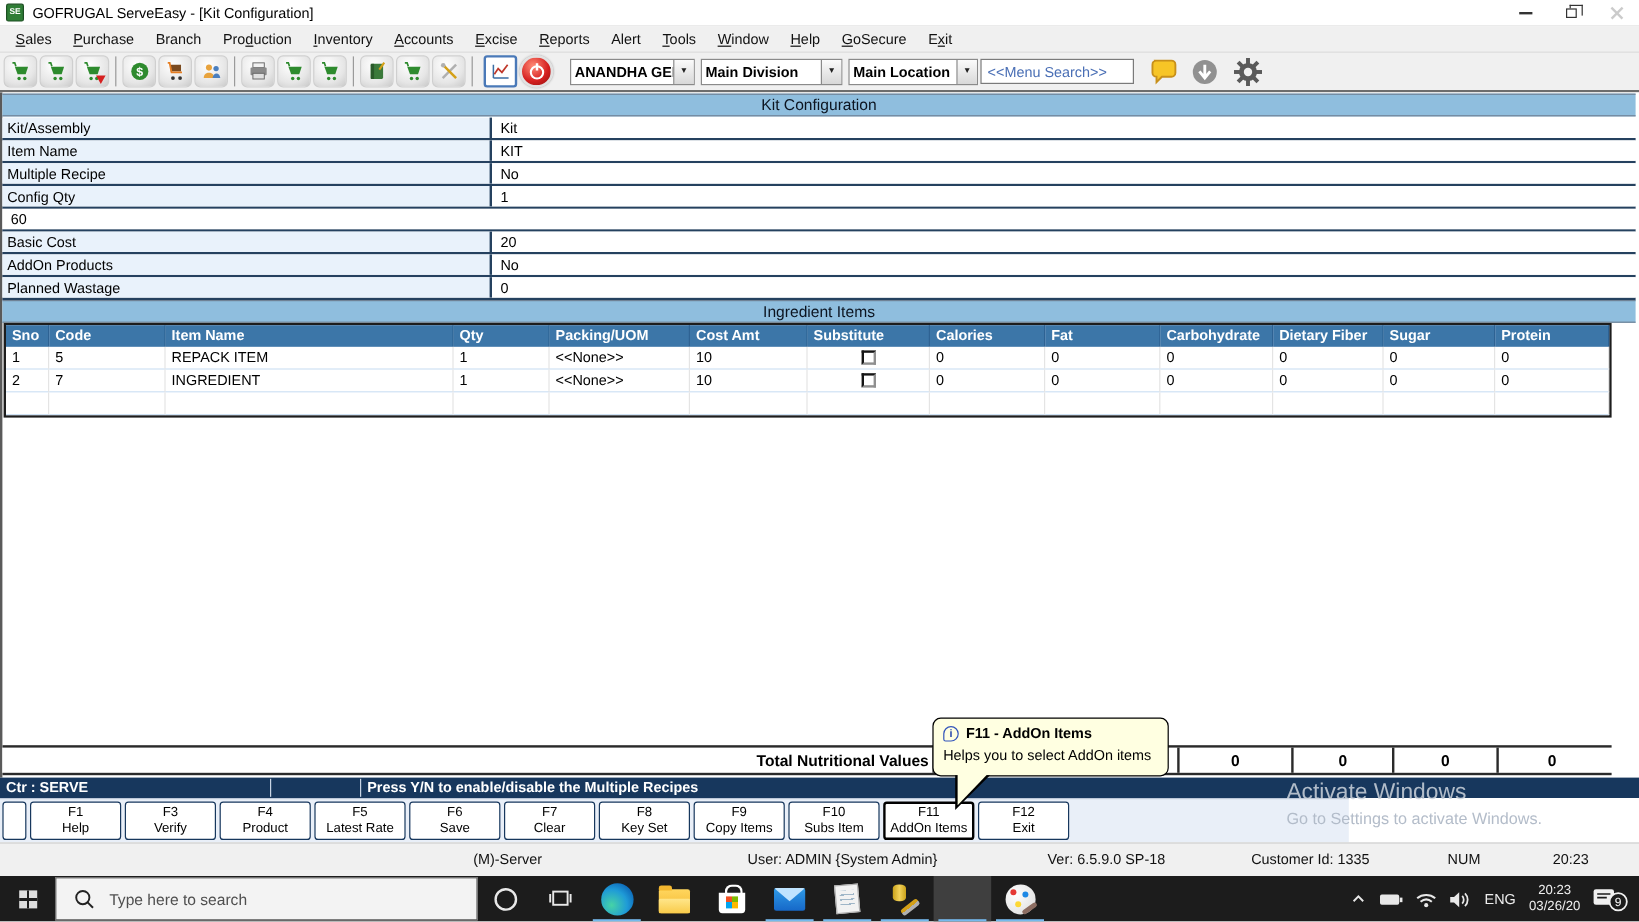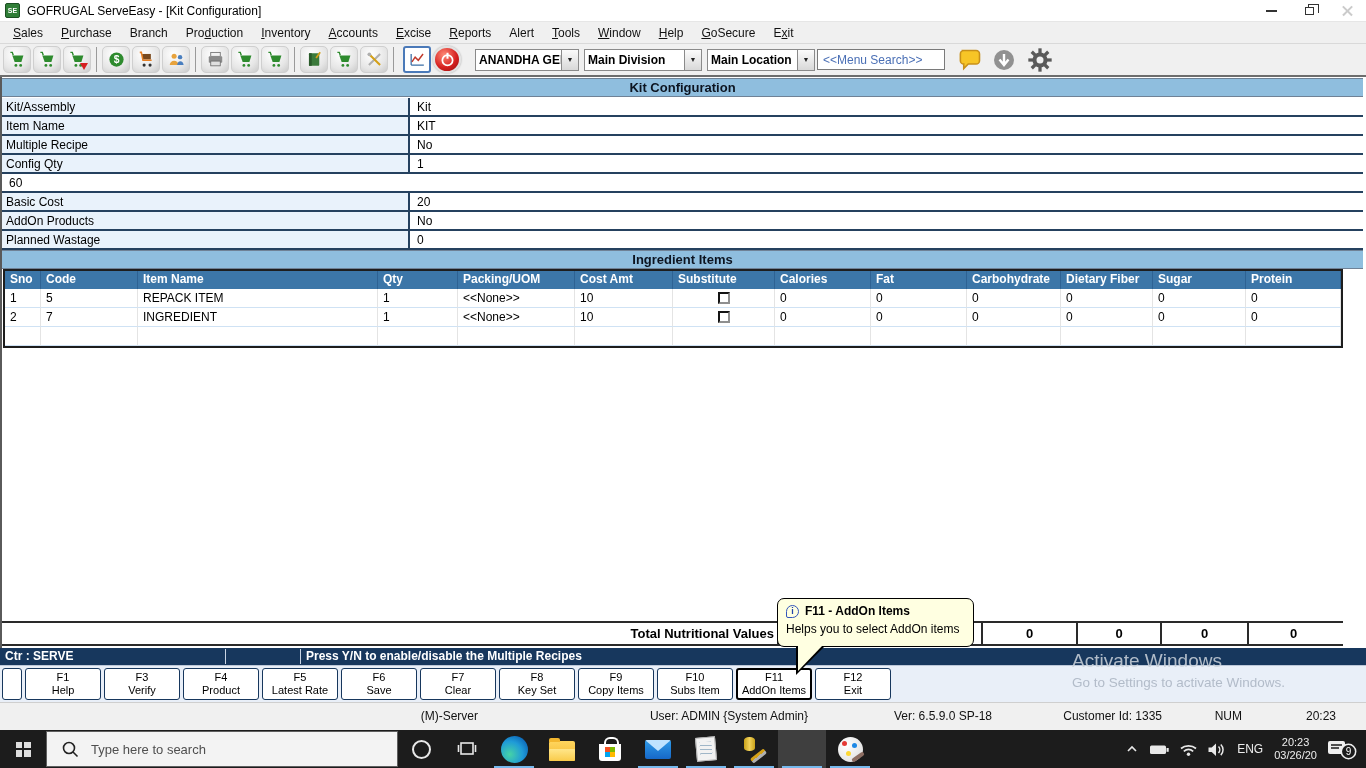--- a/index.html
+++ b/index.html
@@ -36,21 +36,21 @@
   .combo{height:22px;background:#fff;border:1px solid #8a8a8a;display:flex;align-items:stretch;flex:0 0 auto}
   .combo .cv{padding:3px 3px 0 3px;font-size:12px;font-weight:bold;color:#000;white-space:nowrap;overflow:hidden;flex:1}
   .combo .dd{width:17px;background:linear-gradient(#fbfbfb,#d8d8d8);border-left:1px solid #8a8a8a;
     display:flex;align-items:center;justify-content:center;font-size:7px;color:#222}
   .msearch{width:128px;height:21px;border:1px solid #7a7a7a;font-size:12px;padding:0 5px;color:#0f766e;margin-left:0;flex:0 0 auto;font-family:inherit}
   .msearch::placeholder{color:#4a6fb5;opacity:1}
   .round-ic{flex:0 0 auto;display:flex;align-items:center;justify-content:center}
   
   .content{position:absolute;top:77px;left:0;width:1366px;height:571px;background:#fff;border-left:2px solid #5a5a5a}
   .band{position:absolute;left:0;right:3px;height:19px;background:#8fbede;border-top:1px solid #6f8296;border-bottom:1px solid #6f8296;
-    text-align:center;font-weight:bold;font-size:13px;color:#0c1420;line-height:18px}
+    text-align:center;font-weight:normal;font-size:13px;color:#0c1420;line-height:18px}
   #band-kit{top:1px} #band-ing{top:173px}
   .kform{position:absolute;top:21px;left:0;right:3px}
   .frow{display:flex;height:19px;border-bottom:2px solid #25415f;font-size:12px;color:#000}
   .flabel{width:408px;background:#e9f2fb;border-right:2px solid #25415f;display:flex;align-items:center;padding-left:4px}
   .fvalue{flex:1;display:flex;align-items:center;padding-left:7px;background:#fff}
   .itable{position:absolute;top:192px;left:1px;width:1340px;border:2px solid #1d1d1d;background:#fff}
   .trow{display:grid;height:19px}
   .trow.head{height:18px}
   .th{background:#3c76a8;color:#fff;font-weight:bold;font-size:12px;line-height:17px;padding:0 5px;
     border-right:1px solid #2e6293;white-space:nowrap;overflow:hidden}
@@ -68,34 +68,34 @@
   .tt-row{display:flex;align-items:center;gap:6px;font-size:12px;font-weight:bold;color:#000}
   .tt-info{width:13px;height:13px;border:1px solid #3355bb;border-radius:50% 50% 50% 2px;color:#2244aa;
     font-size:9px;font-weight:bold;display:flex;align-items:center;justify-content:center;flex:0 0 auto}
   .tt-text{font-size:12px;margin-top:4px;color:#000;white-space:nowrap}
   .tt-tail-b{position:absolute;left:18px;bottom:-29px;width:0;height:0;border-top:29px solid #000;border-right:29px solid transparent}
   .tt-tail{position:absolute;left:20px;bottom:-25px;width:0;height:0;border-top:26px solid #ffffe1;border-right:25px solid transparent}
   
   .msgbar{position:absolute;top:648px;left:0;width:1366px;height:17px;background:#17375d;color:#fff;font-size:12px;font-weight:bold}
   .msg-sep{position:absolute;top:1px;width:1px;height:15px;background:#c9d4e4}
   
-  .fkeys{position:absolute;top:665px;left:0;width:1366px;height:37px;background:#e9eff8;border-top:1px solid #bcc7d8;
+  .fkeys{position:absolute;top:665px;left:0;width:1124px;height:37px;background:#e9eff8;border-top:1px solid #bcc7d8;
     display:flex;align-items:center;padding-left:2px;gap:3px}
   .fk-blank{width:20px;height:32px;background:#fff;border:1px solid #17375d;border-radius:3px;flex:0 0 auto}
   .fkey{width:76px;height:32px;background:#fff;border:1px solid #17375d;border-radius:3px;flex:0 0 auto;
     display:flex;flex-direction:column;align-items:center;justify-content:center;font-size:11px;line-height:13px;color:#000}
   .fkey.active{border:2px solid #000000}
   
   .watermark{position:absolute;left:1072px;top:650px;z-index:55;pointer-events:none}
   .wm1{font-size:19px;color:rgba(205,211,220,0.85)}
   .wm2{font-size:13.5px;color:rgba(175,184,198,0.95);margin-top:3px}
   
   .infobar{position:absolute;top:702px;left:0;width:1366px;height:28px;background:#f0f0f0;border-top:1px solid #cfcfcf;
     font-size:12px;color:#111}
-  .ib{position:absolute;top:6px;text-align:right}
+  .ib{position:absolute;top:6px;text-align:center}
   
   .taskbar{position:absolute;top:730px;left:0;width:1366px;height:38px;background:#1c1c1c;display:flex;align-items:center;color:#e8e8e8}
   .start{width:46px;height:38px;display:flex;align-items:center;justify-content:center}
   .win-logo{width:15px;height:15px;
     background-image:linear-gradient(to right,transparent 6.5px,#1c1c1c 6.5px 8.5px,transparent 8.5px),
     linear-gradient(to bottom,transparent 6.5px,#1c1c1c 6.5px 8.5px,transparent 8.5px),linear-gradient(#dedede,#dedede)}
   .searchbox{width:352px;height:36px;background:#f3f3f3;border:1px solid #5f5f5f;display:flex;align-items:center;gap:11px;
     padding-left:13px;flex:0 0 auto}
   .searchbox input{border:none;background:transparent;font-size:13px;color:#333;outline:none;width:250px;font-family:inherit}
   .searchbox input::placeholder{color:#4f4f4f;opacity:1}

